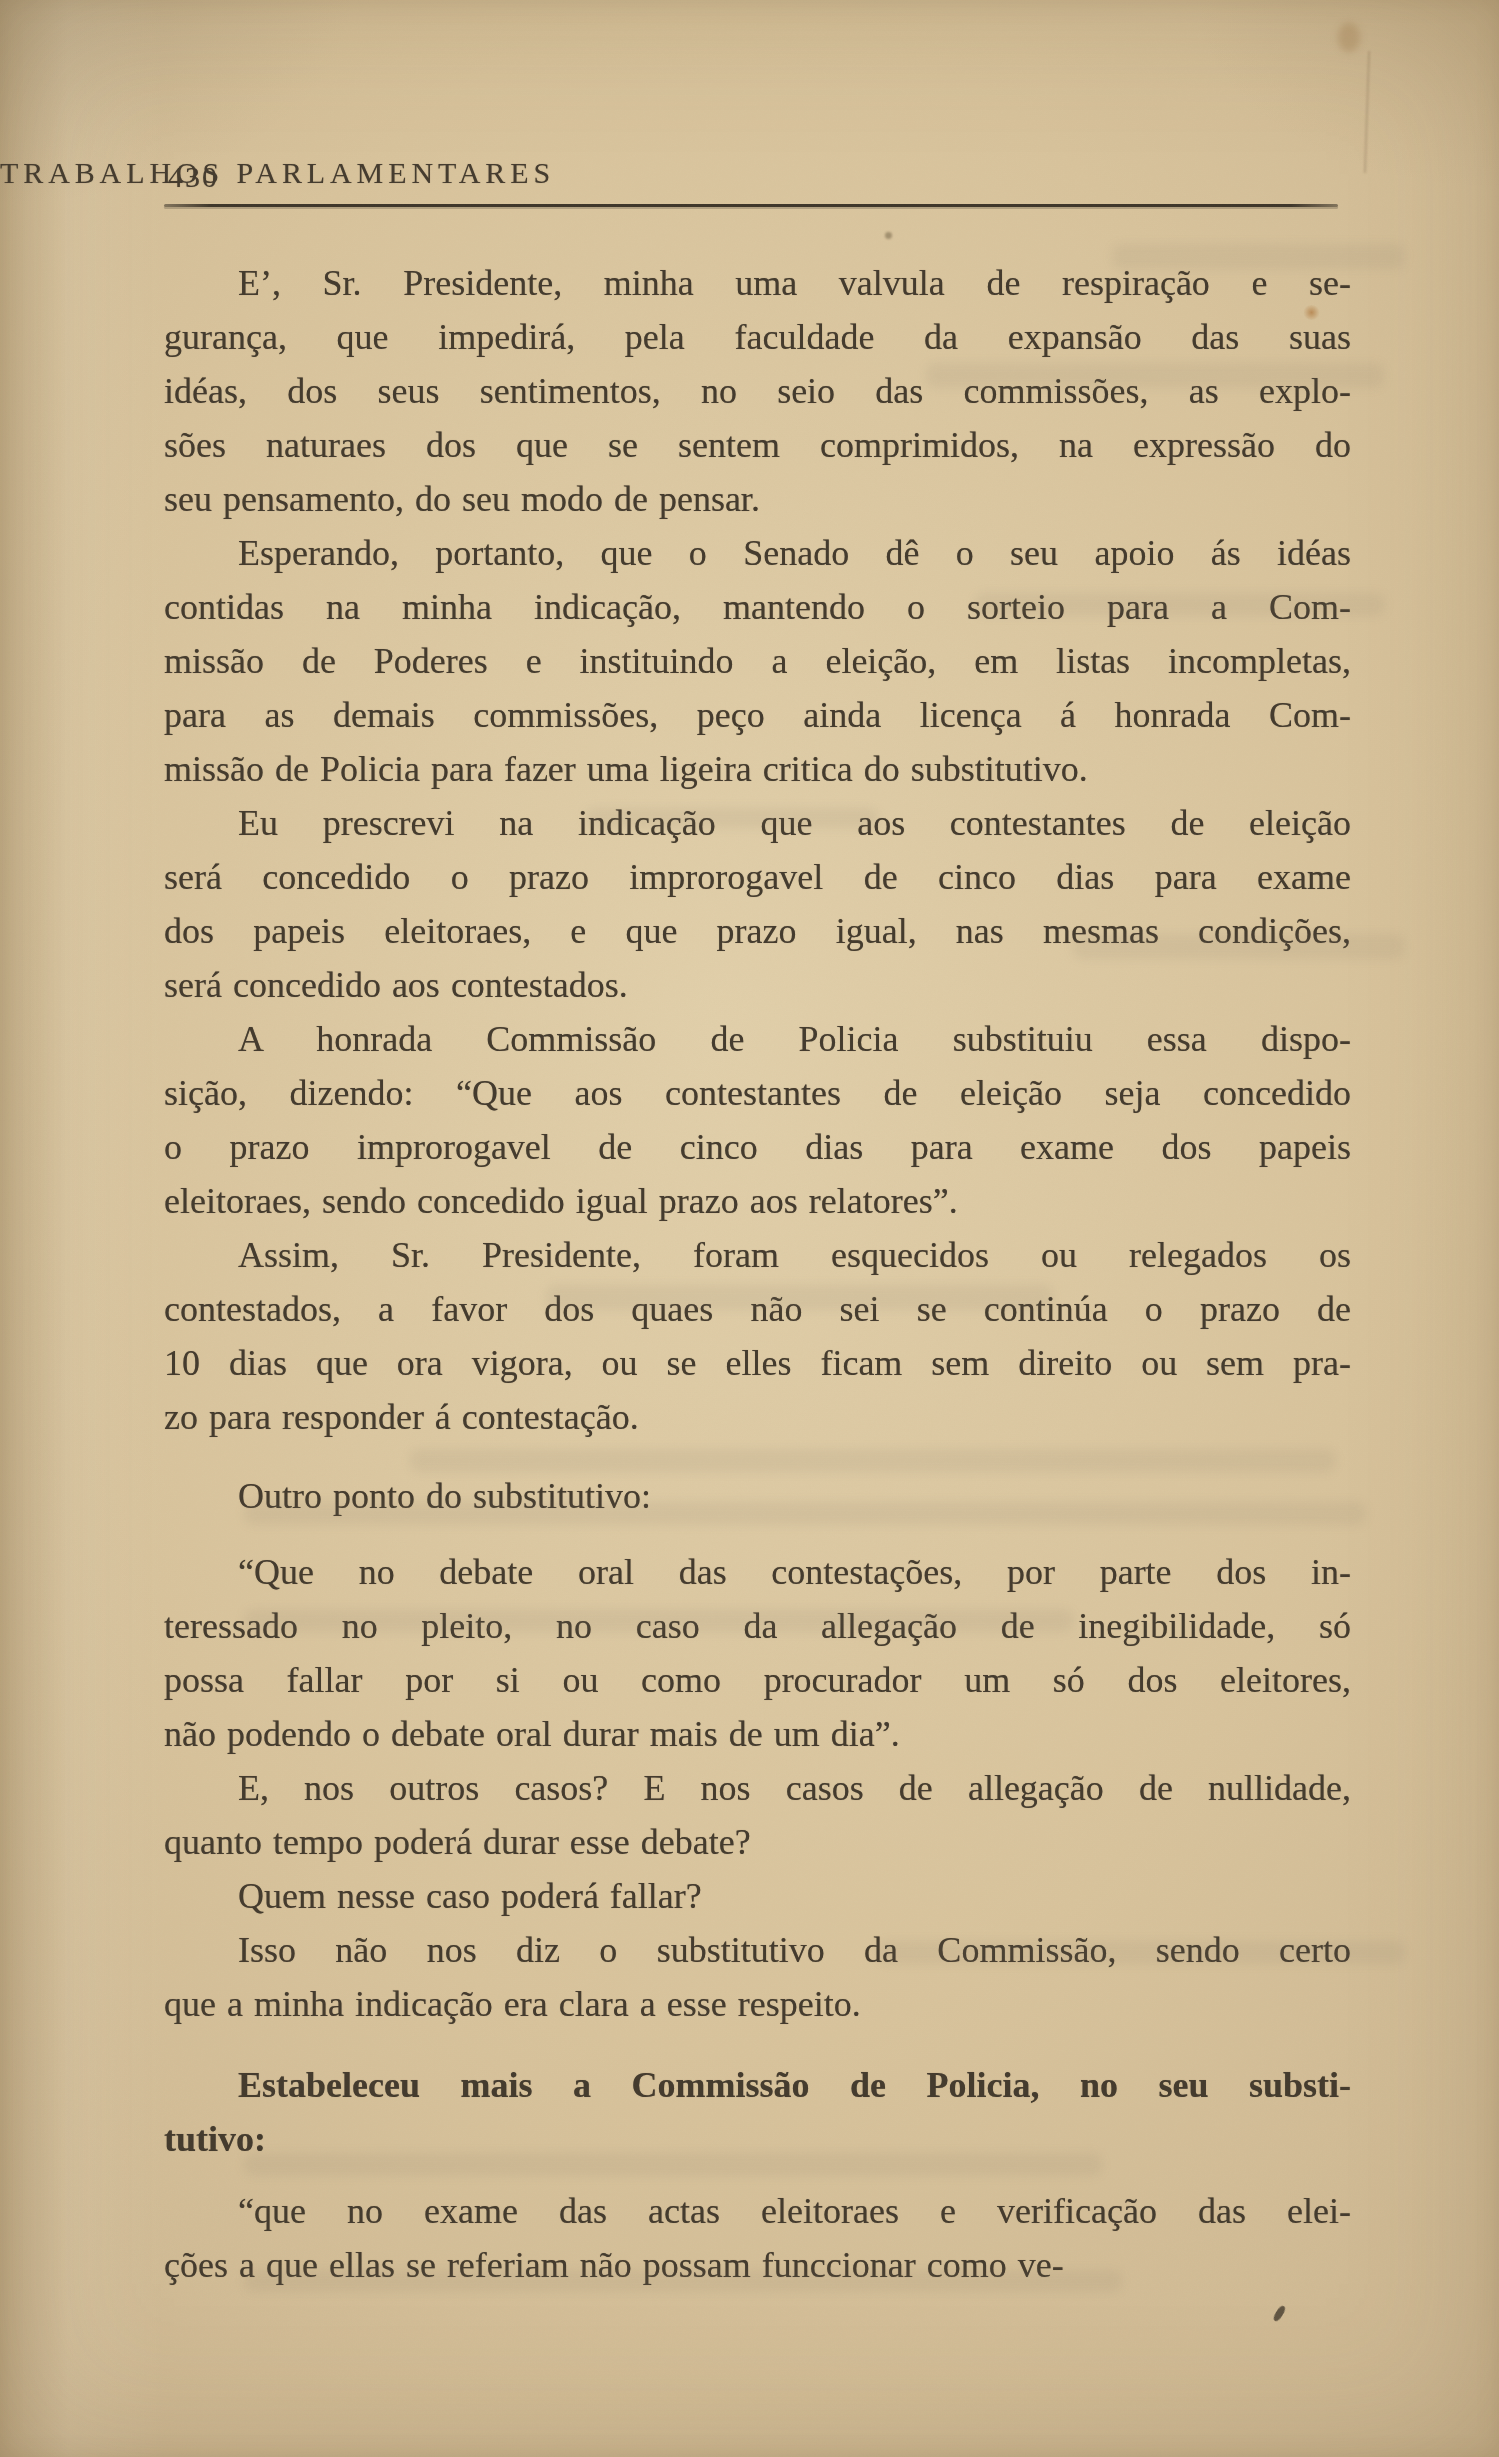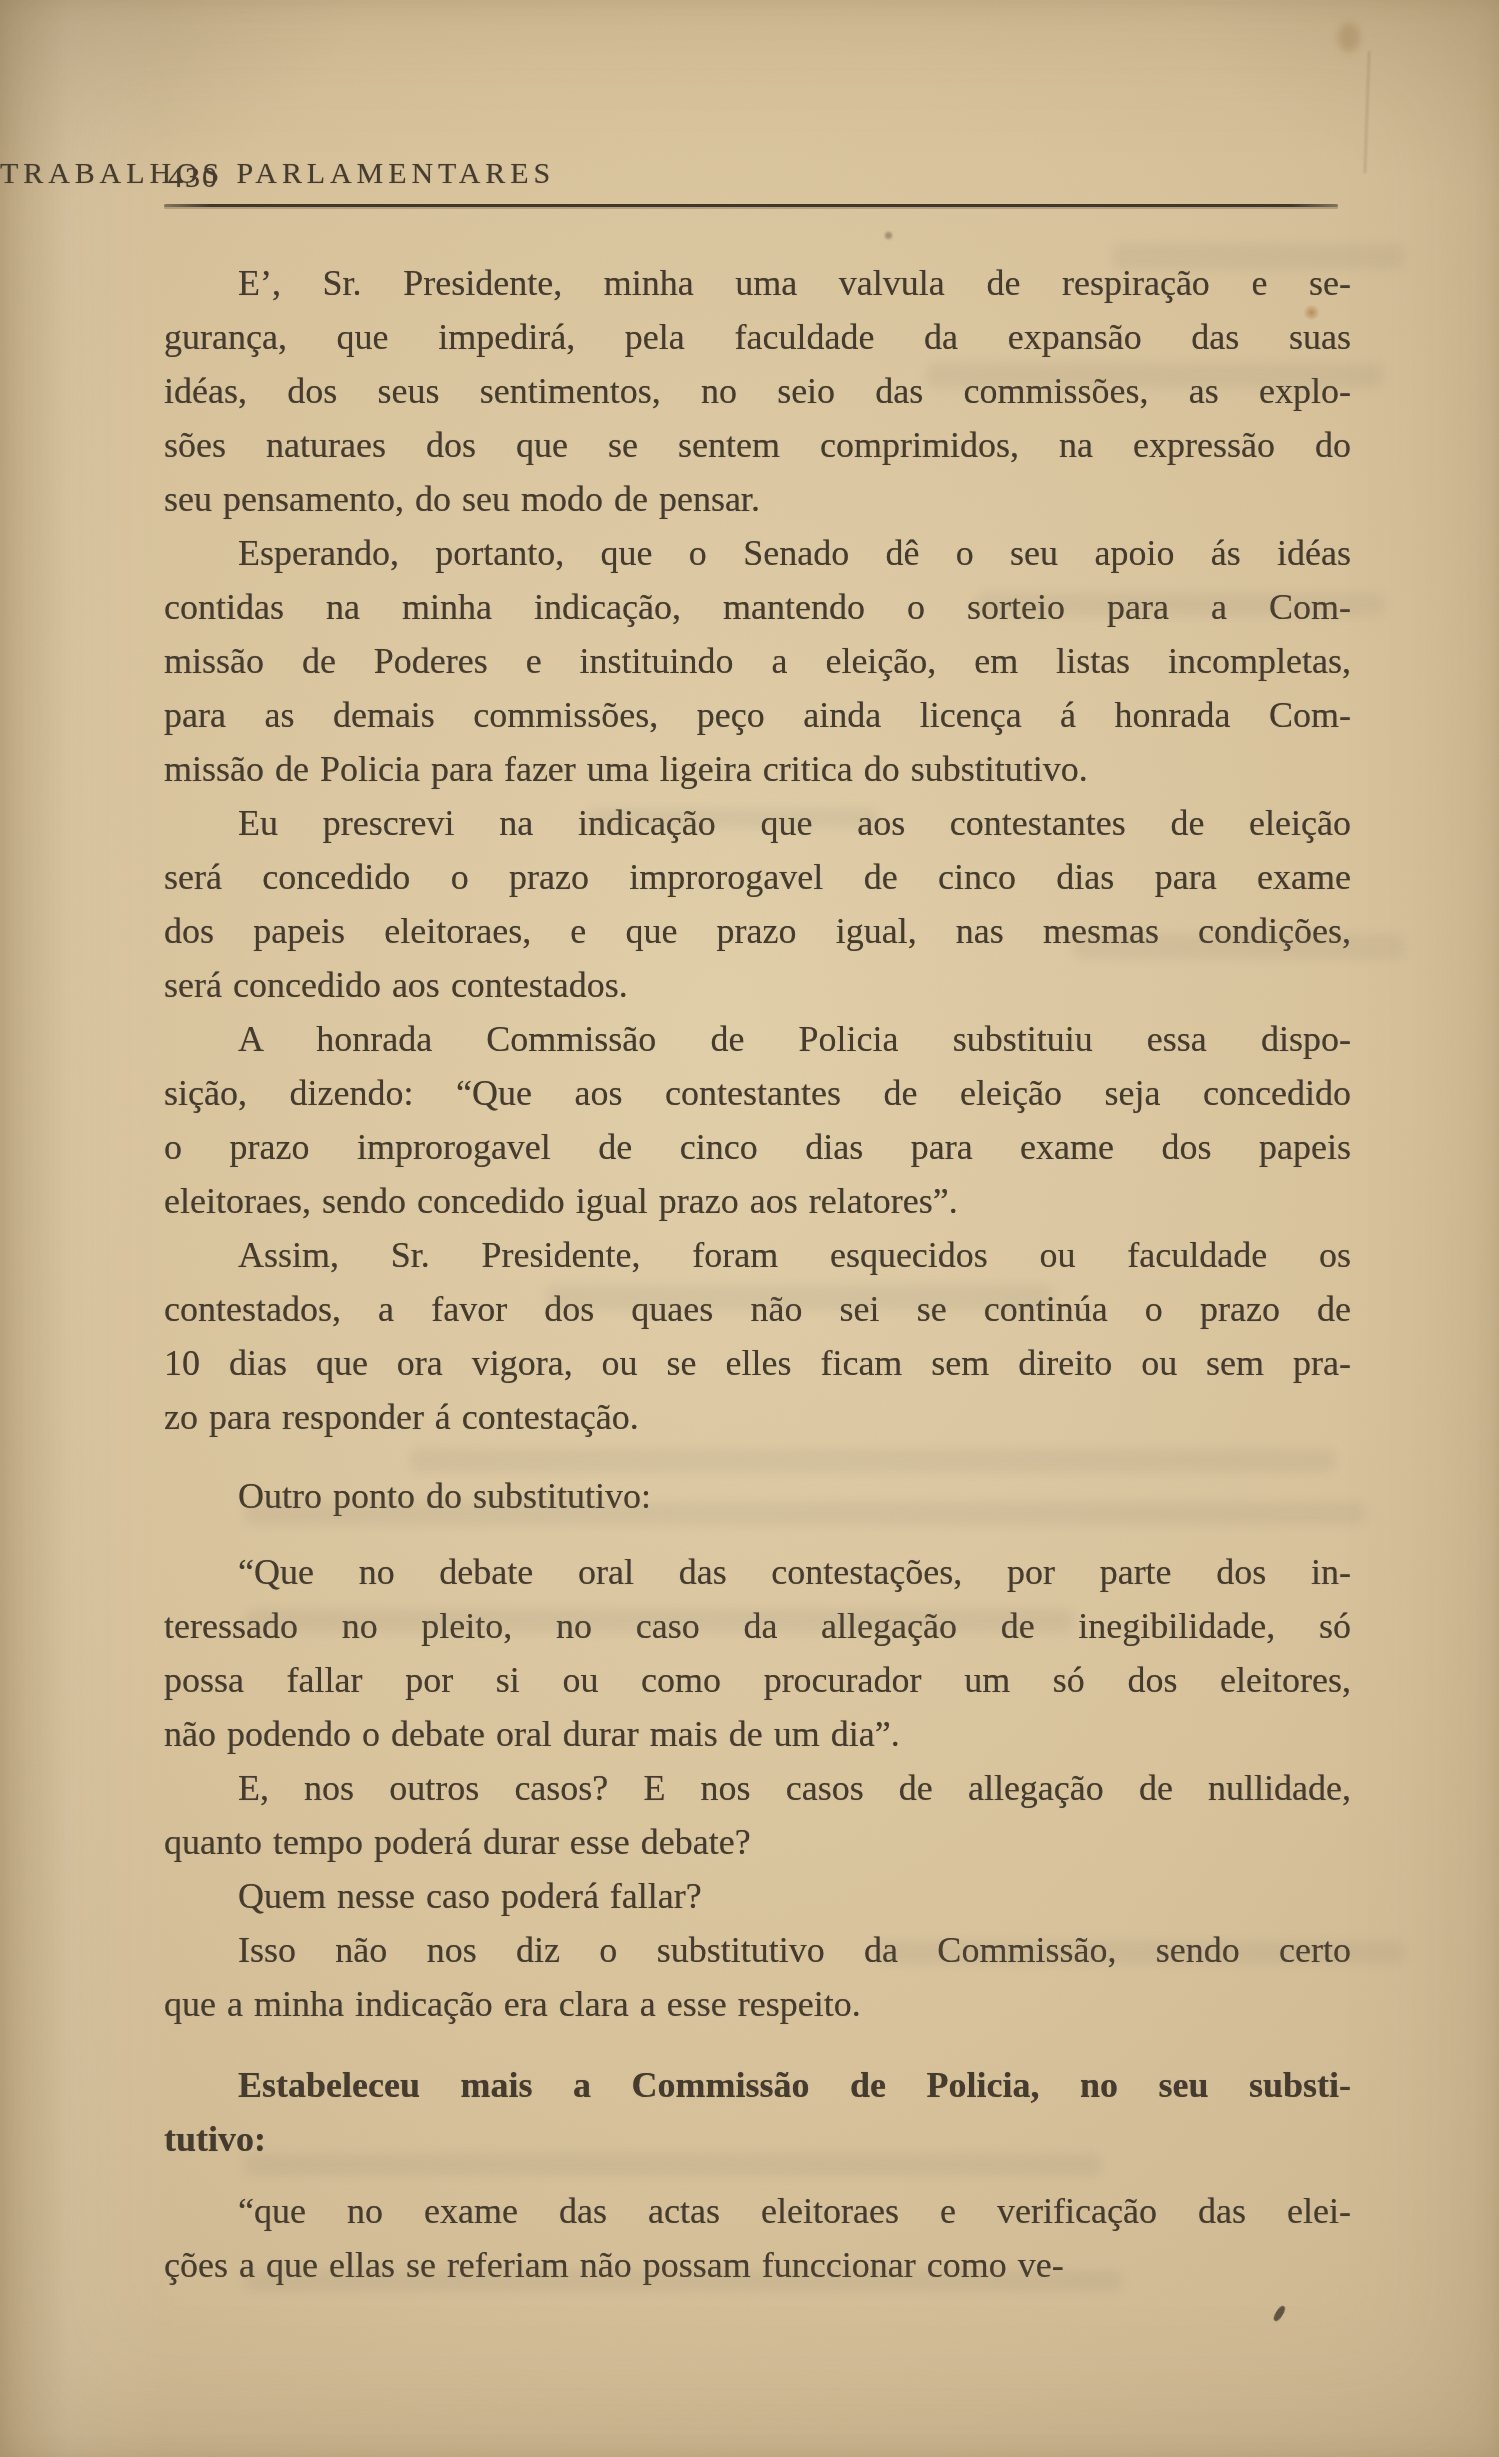--- a/index.html
+++ b/index.html
@@ -120,21 +120,21 @@
         <div class="line">dos papeis eleitoraes, e que prazo igual, nas mesmas condições,</div>
         <div class="line last">será concedido aos contestados.</div>
       </div>
       <div class="para">
         <div class="line first">A honrada Commissão de Policia substituiu essa dispo-</div>
         <div class="line">sição, dizendo: “Que aos contestantes de eleição seja concedido</div>
         <div class="line">o prazo improrogavel de cinco dias para exame dos papeis</div>
         <div class="line last">eleitoraes, sendo concedido igual prazo aos relatores”.</div>
       </div>
       <div class="para">
-        <div class="line first">Assim, Sr. Presidente, foram esquecidos ou faculdade os</div>
+        <div class="line first">Assim, Sr. Presidente, foram esquecidos ou relegados os</div>
         <div class="line">contestados, a favor dos quaes não sei se continúa o prazo de</div>
         <div class="line">10 dias que ora vigora, ou se elles ficam sem direito ou sem pra-</div>
         <div class="line last">zo para responder á contestação.</div>
       </div>
       <div class="para">
         <div class="line first last">Outro ponto do substitutivo:</div>
       </div>
       <div class="para">
         <div class="line first">“Que no debate oral das contestações, por parte dos in-</div>
         <div class="line">teressado no pleito, no caso da allegação de inegibilidade, só</div>

